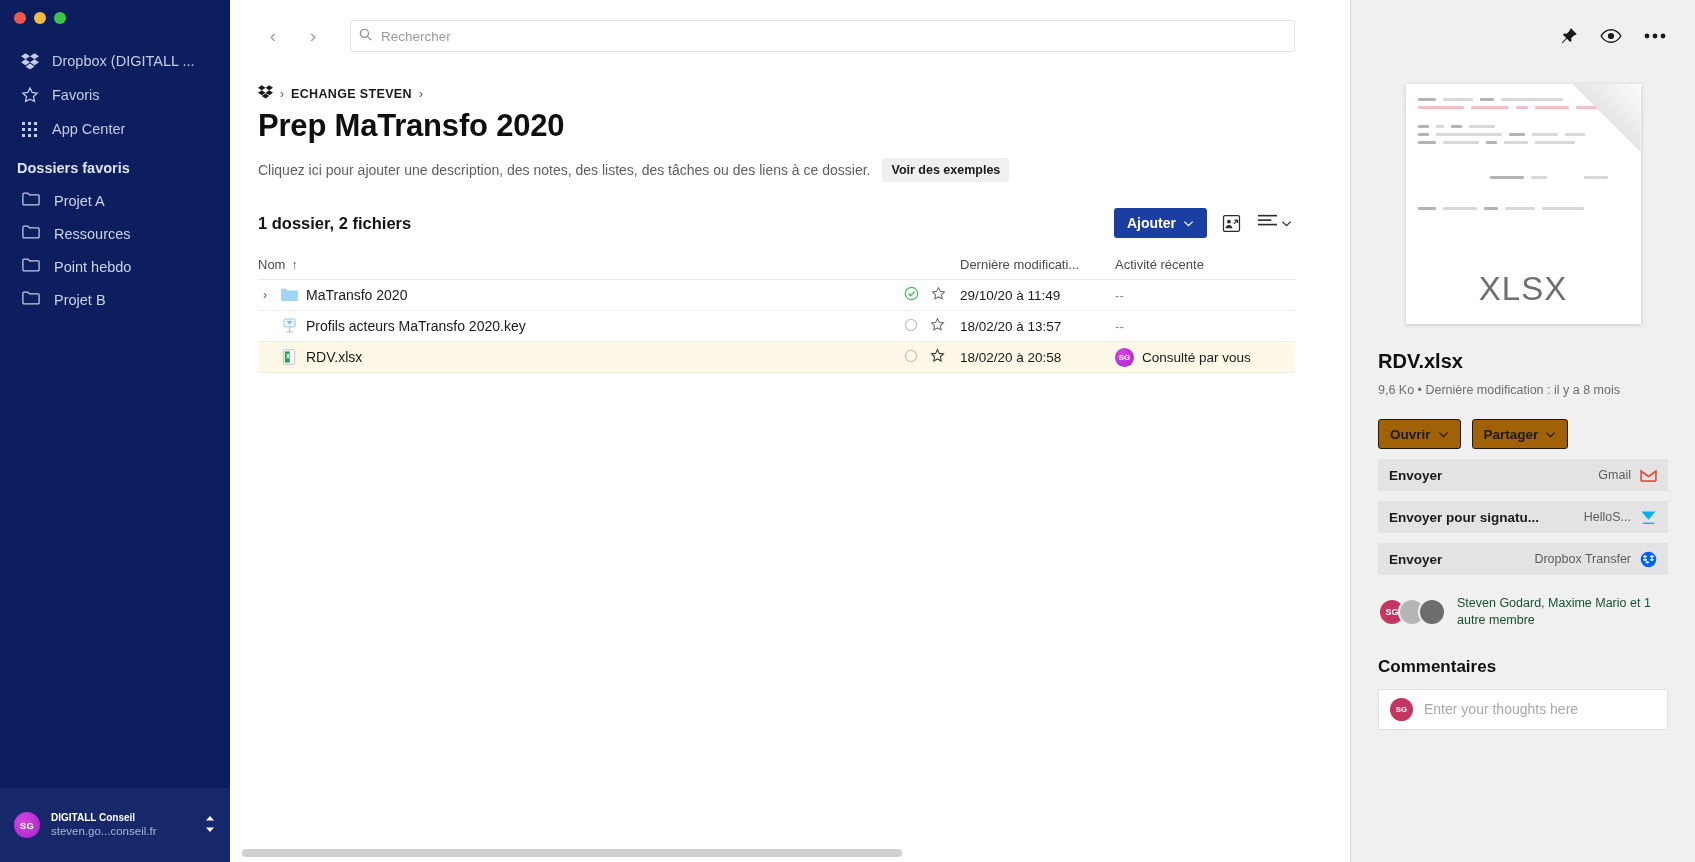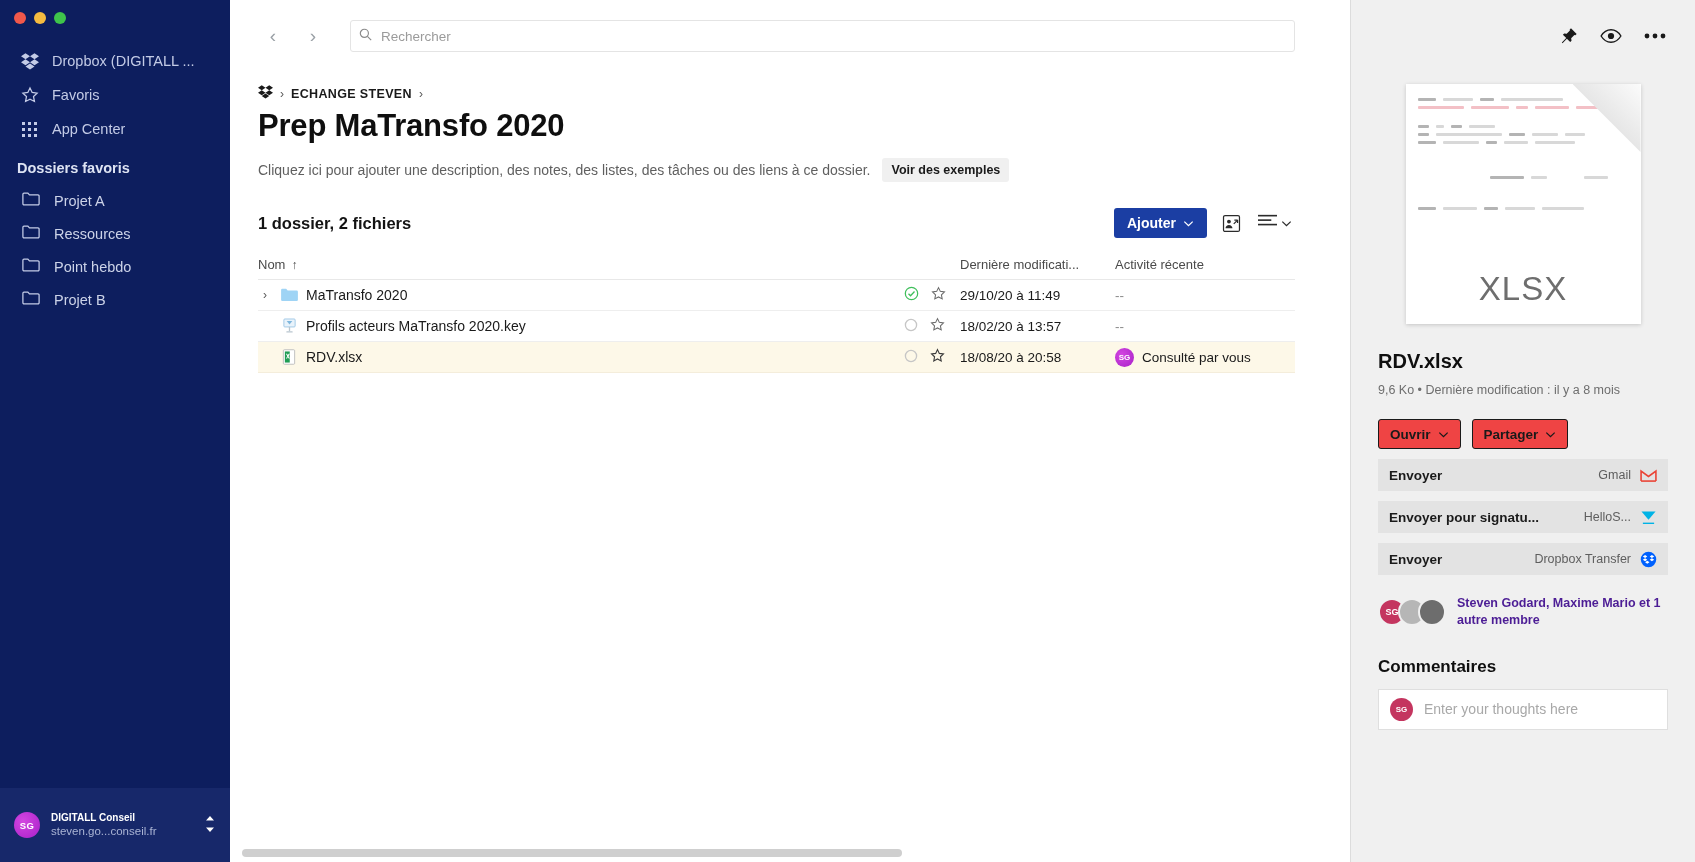--- a/index.html
+++ b/index.html
@@ -291,21 +291,21 @@
   }
 
   .rp-filename {
     font-size: 20px; font-weight: bold; color: #0f0f0f;
     margin-top: 26px;
   }
   .rp-meta { font-size: 12.5px; color: #6e6e6e; margin-top: 10px; }
 
   .rp-btn-row { display: flex; gap: 11px; margin-top: 22px; }
   .rp-btn {
-    background: #ef4444; border: 1px solid #1a1a1a;
+    background: #a16207; border: 1px solid #1a1a1a;
     border-radius: 3px; height: 30px;
     padding: 0 11px;
     font-size: 13.5px; font-weight: bold; color: #1a1a1a;
     display: flex; align-items: center; gap: 7px;
     cursor: pointer;
     font-family: "Liberation Sans", sans-serif;
   }
 
   .send-row {
     background: #e3e3e3;
@@ -325,21 +325,21 @@
     width: 28px; height: 28px; border-radius: 50%;
     display: flex; align-items: center; justify-content: center;
     font-size: 9px; font-weight: bold; color: #fff;
     border: 2px solid #f0f0f0;
     margin-left: -8px;
   }
   .av-stack .av:first-child { margin-left: 0; }
   .av-a { background: #c4355f; }
   .av-b { background: #b6b6b6; }
   .av-c { background: #6d6d6d; }
-  .members-text { font-size: 12.5px; color: #4c1d95; line-height: 1.35; font-weight: bold; }
+  .members-text { font-size: 12.5px; color: #14532d; line-height: 1.35; }
 
   .comments-title { font-size: 17px; font-weight: bold; color: #0f0f0f; margin-top: 28px; }
   .comment-box {
     margin-top: 12px;
     background: #fff;
     border: 1px solid #dfdfdf;
     height: 41px;
     display: flex; align-items: center;
     gap: 11px; padding: 0 11px;
   }
@@ -615,21 +615,21 @@
             <svg width="14" height="14" viewBox="0 0 16 16">
                 <circle cx="8" cy="8" r="6.4" fill="none" stroke="#c6c6c6" stroke-width="1.5"></circle>
               </svg>
           </span>
           <span>
             <svg width="15" height="15" viewBox="0 0 24 24">
                 <path fill="none" stroke="#3a3a3a" stroke-width="1.8" d="M12 2.6l2.9 6 6.6.9-4.8 4.6 1.2 6.5-5.9-3.1-5.9 3.1 1.2-6.5L2.5 9.5l6.6-.9z"></path>
               </svg>
           </span>
         </div>
-        <div class="cell-mod">18/08/20 à 20:58</div>
+        <div class="cell-mod">18/02/20 à 20:58</div>
         <div class="cell-act">
           <span class="mini-av">SG</span>
           <span>Consulté par vous</span>
         </div>
       </div>
     </div>
 
     <div class="hscroll">
       <div class="thumb"></div>
     </div>

